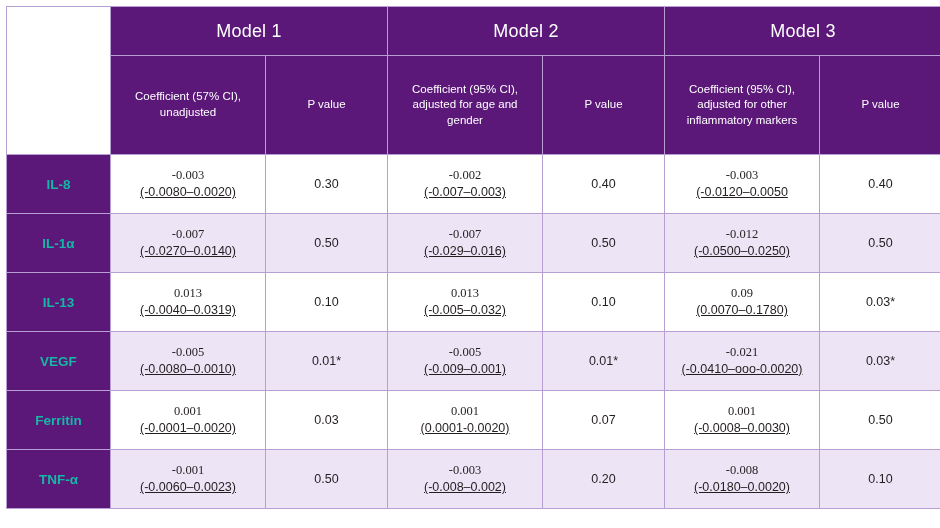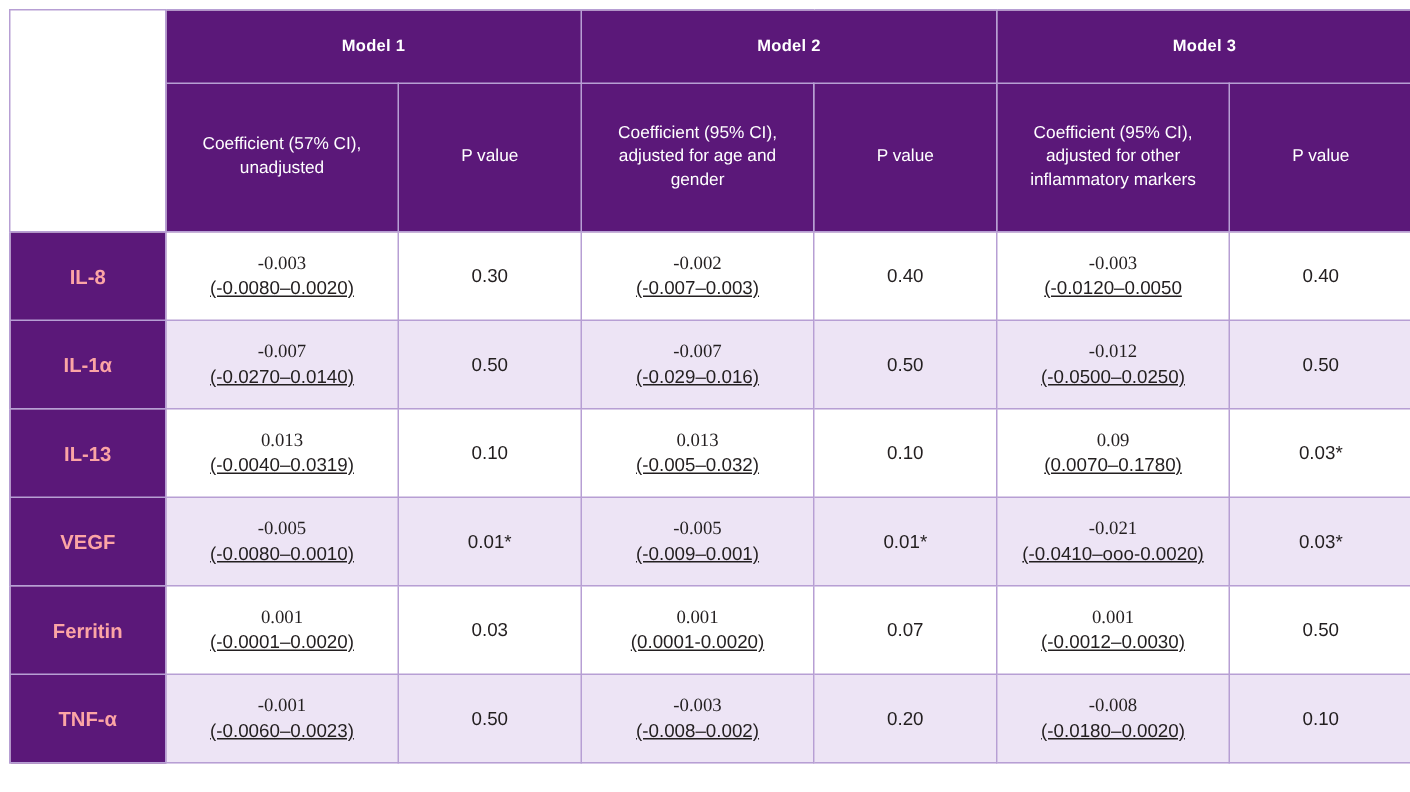--- a/index.html
+++ b/index.html
@@ -27,22 +27,22 @@
   }
   table.results td, table.results th {
     border: 1px solid #b79fd4;
     vertical-align: middle;
     text-align: center;
   }
   
   th.model-head {
     background: #5b1879;
     color: #ffffff;
-    font-size: 11px;
-    font-weight: bold;
+    font-size: 18px;
+    font-weight: normal;
     letter-spacing: .2px;
     height: 46px;
     border: 1px solid #5b1879;
   }
   th.corner-blank {
     background: #ffffff;
     border-top: 1px solid #ffffff;
     border-left: 1px solid #ffffff;
     border-right: 1px solid #b79fd4;
     border-bottom: 1px solid #b79fd4;
@@ -53,21 +53,21 @@
     font-size: 11.5px;
     font-weight: normal;
     line-height: 1.35;
     height: 90px;
     padding: 4px 8px;
     border: 1px solid #5b1879;
   }
   
   td.row-label {
     background: #5b1879;
-    color: #fca5a5;
+    color: #14b8a6;
     font-size: 13.5px;
     font-weight: bold;
     height: 56px;
     border: 1px solid #5b1879;
   }
   td.cell {
     font-size: 12.5px;
     line-height: 1.35;
     padding: 6px 6px;
     color: #231f20;
@@ -227,21 +227,21 @@
         </td>
         <td class="cell">
           <span class="coef">0.001</span>
           <span class="ci">(0.0001-0.0020)</span>
         </td>
         <td class="cell">
           <span class="pv">0.07</span>
         </td>
         <td class="cell">
           <span class="coef">0.001</span>
-          <span class="ci">(-0.0012–0.0030)</span>
+          <span class="ci">(-0.0008–0.0030)</span>
         </td>
         <td class="cell">
           <span class="pv">0.50</span>
         </td>
       </tr>
 
       <tr class="row-tint">
         <td class="row-label">TNF-α</td>
         <td class="cell">
           <span class="coef">-0.001</span>

